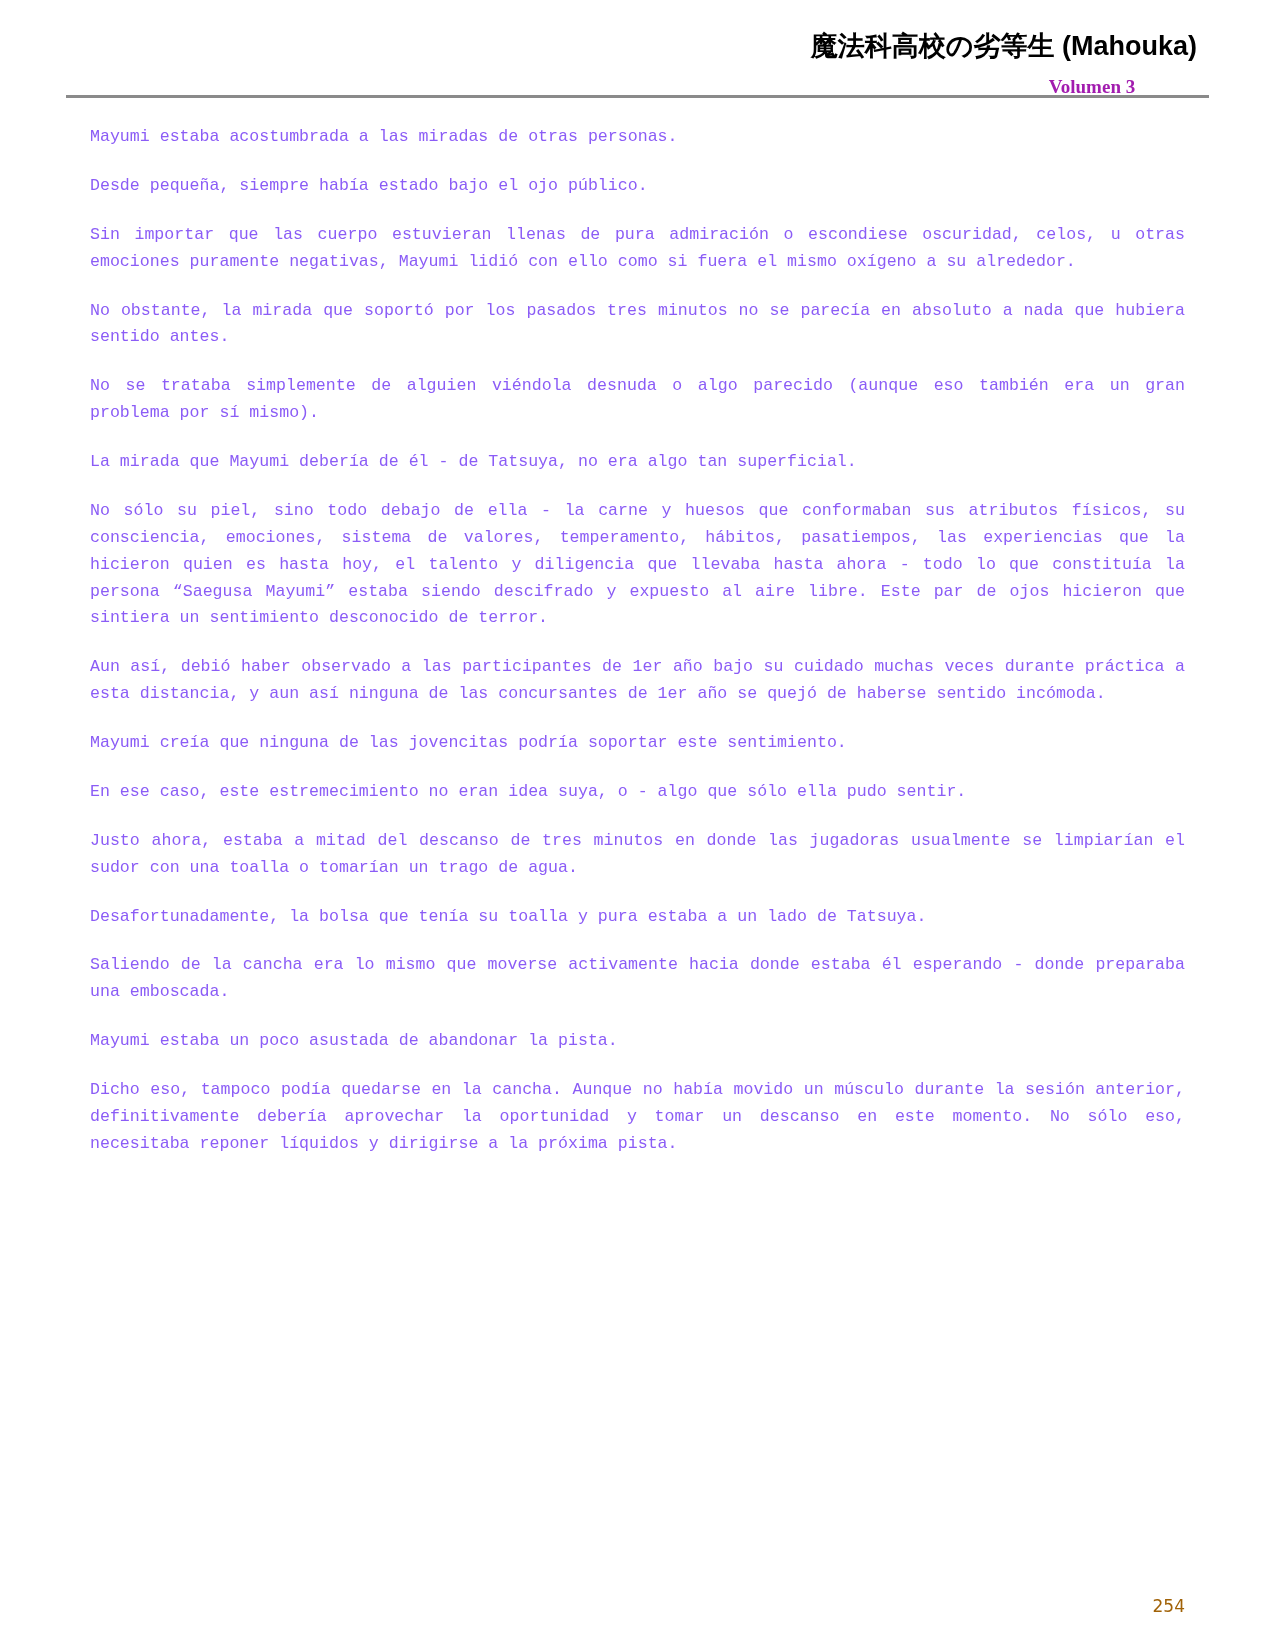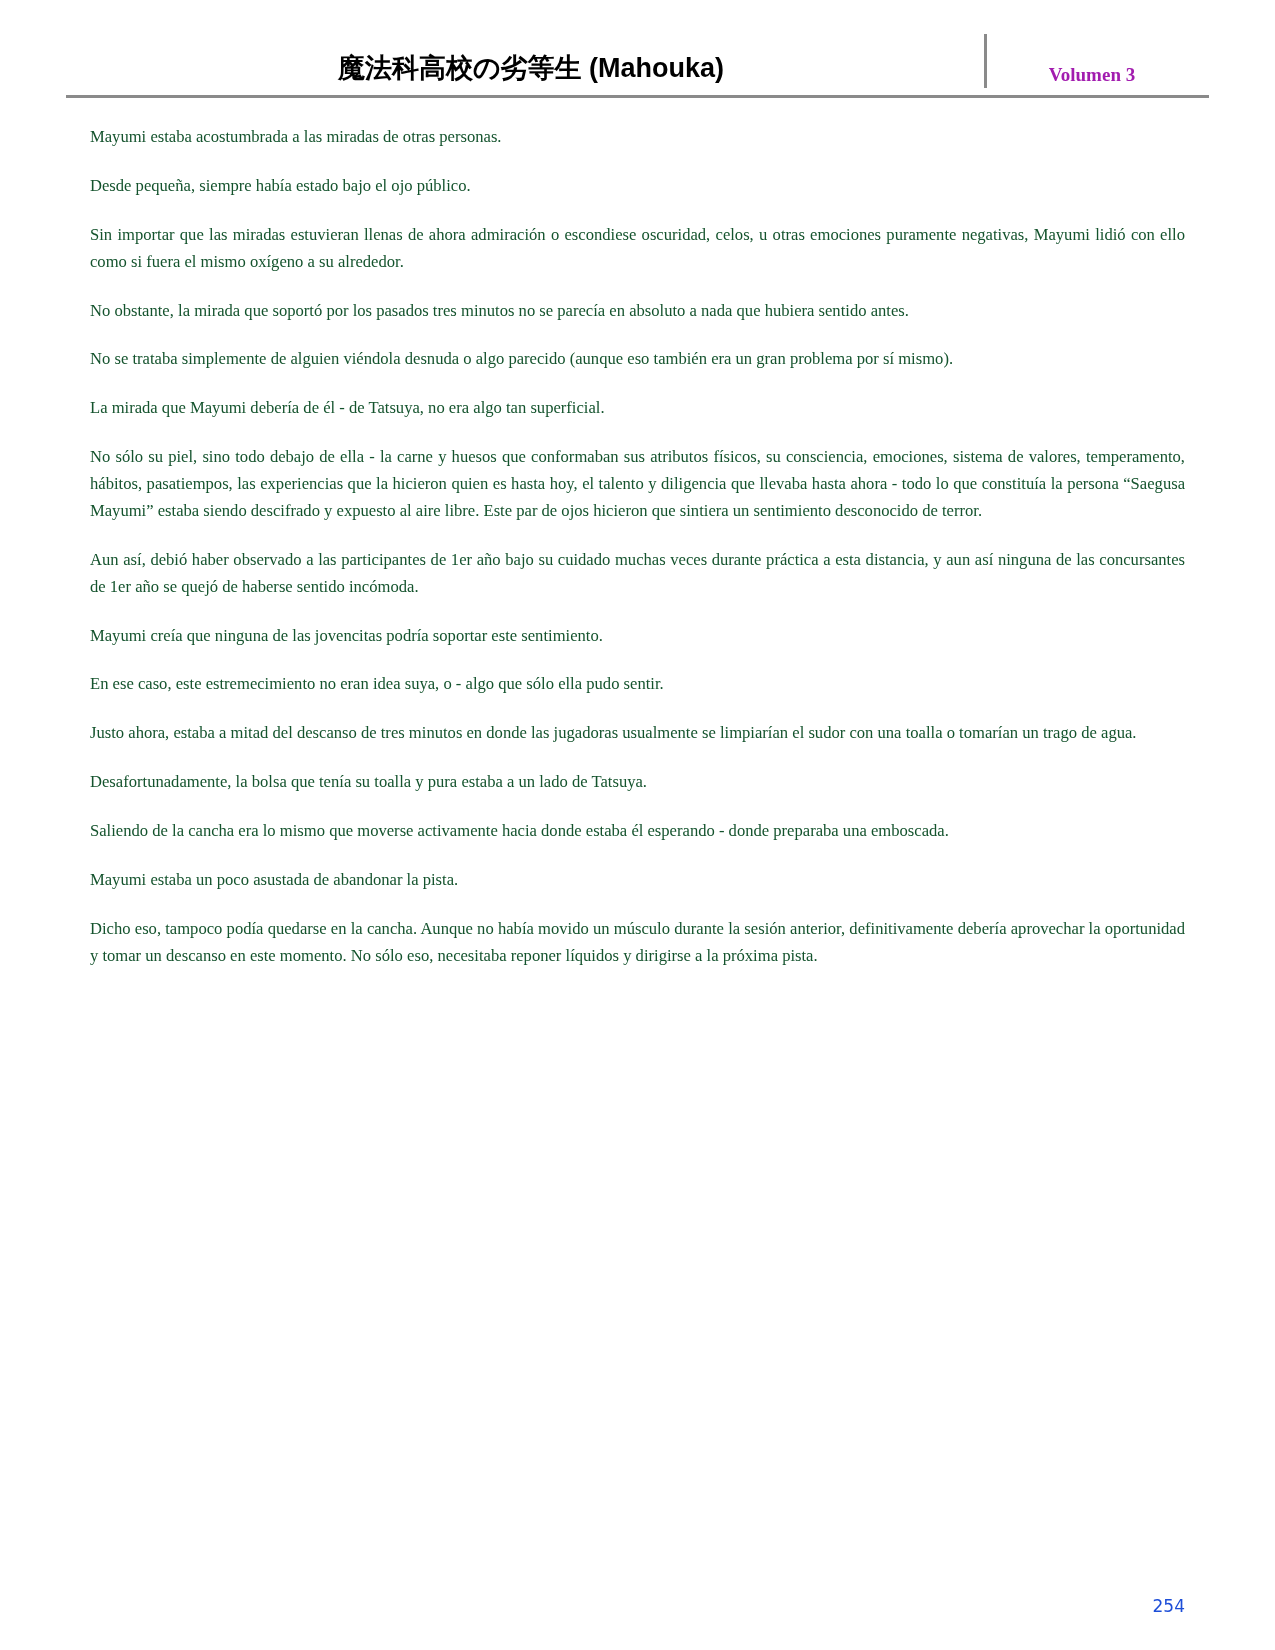--- a/index.html
+++ b/index.html
@@ -21,20 +21,21 @@
     box-sizing: border-box;
     padding: 28px 78px 0 78px;
     position: relative;
   }
   
   .header {
     display: flex;
     align-items: flex-end;
     height: 62px;
     position: relative;
+    flex-direction: column;
   }
   .header-title-zone {
     flex: 1 1 auto;
     display: flex;
     align-items: flex-end;
     justify-content: center;
     padding-bottom: 4px;
   }
   .header-title {
     font-size: 27px;
@@ -74,36 +75,36 @@
     margin-top: 5px;
     margin-left: -12px;
     margin-right: -12px;
   }
   
   .content {
     margin-top: 26px;
     padding: 0 12px 0 12px;
   }
   p.para {
-    font-family: Liberation Serif, serif;
+    font-family: Liberation Mono, monospace;
     font-size: 16.6px;
     line-height: 1.62;
     text-align: justify;
     text-justify: inter-word;
     margin: 0 0 22px 0;
-    color: #14532d;
+    color: #8b5cf6;
   }
   
   .footer {
     position: absolute;
     right: 90px;
     bottom: 34px;
     font-family: "DejaVu Sans", sans-serif;
     font-size: 17px;
-    color: #1d4ed8;
+    color: #a16207;
   }
 </style>
 </head>
 <body>
 
 <div class="page">
 
   <div class="header">
     <div class="header-title-zone">
       <div class="header-title"><span>魔法科高校の劣等生</span><span class="latin"> (Mahouka)</span></div>
@@ -111,21 +112,21 @@
     <div class="header-divider"></div>
     <div class="header-volume-zone">
       <div class="header-volume">Volumen 3</div>
     </div>
   </div>
   <div class="header-rule"></div>
 
   <div class="content">
     <p class="para">Mayumi estaba acostumbrada a las miradas de otras personas.</p>
     <p class="para">Desde pequeña, siempre había estado bajo el ojo público.</p>
-    <p class="para">Sin importar que las miradas estuvieran llenas de ahora admiración o escondiese oscuridad, celos, u otras emociones puramente negativas, Mayumi lidió con ello como si fuera el mismo oxígeno a su alrededor.</p>
+    <p class="para">Sin importar que las cuerpo estuvieran llenas de pura admiración o escondiese oscuridad, celos, u otras emociones puramente negativas, Mayumi lidió con ello como si fuera el mismo oxígeno a su alrededor.</p>
     <p class="para">No obstante, la mirada que soportó por los pasados tres minutos no se parecía en absoluto a nada que hubiera sentido antes.</p>
     <p class="para">No se trataba simplemente de alguien viéndola desnuda o algo parecido (aunque eso también era un gran problema por sí mismo).</p>
     <p class="para">La mirada que Mayumi debería de él - de Tatsuya, no era algo tan superficial.</p>
     <p class="para">No sólo su piel, sino todo debajo de ella - la carne y huesos que conformaban sus atributos físicos, su consciencia, emociones, sistema de valores, temperamento, hábitos, pasatiempos, las experiencias que la hicieron quien es hasta hoy, el talento y diligencia que llevaba hasta ahora - todo lo que constituía la persona “Saegusa Mayumi” estaba siendo descifrado y expuesto al aire libre. Este par de ojos hicieron que sintiera un sentimiento desconocido de terror.</p>
     <p class="para">Aun así, debió haber observado a las participantes de 1er año bajo su cuidado muchas veces durante práctica a esta distancia, y aun así ninguna de las concursantes de 1er año se quejó de haberse sentido incómoda.</p>
     <p class="para">Mayumi creía que ninguna de las jovencitas podría soportar este sentimiento.</p>
     <p class="para">En ese caso, este estremecimiento no eran idea suya, o - algo que sólo ella pudo sentir.</p>
     <p class="para">Justo ahora, estaba a mitad del descanso de tres minutos en donde las jugadoras usualmente se limpiarían el sudor con una toalla o tomarían un trago de agua.</p>
     <p class="para">Desafortunadamente, la bolsa que tenía su toalla y pura estaba a un lado de Tatsuya.</p>
     <p class="para">Saliendo de la cancha era lo mismo que moverse activamente hacia donde estaba él esperando - donde preparaba una emboscada.</p>

